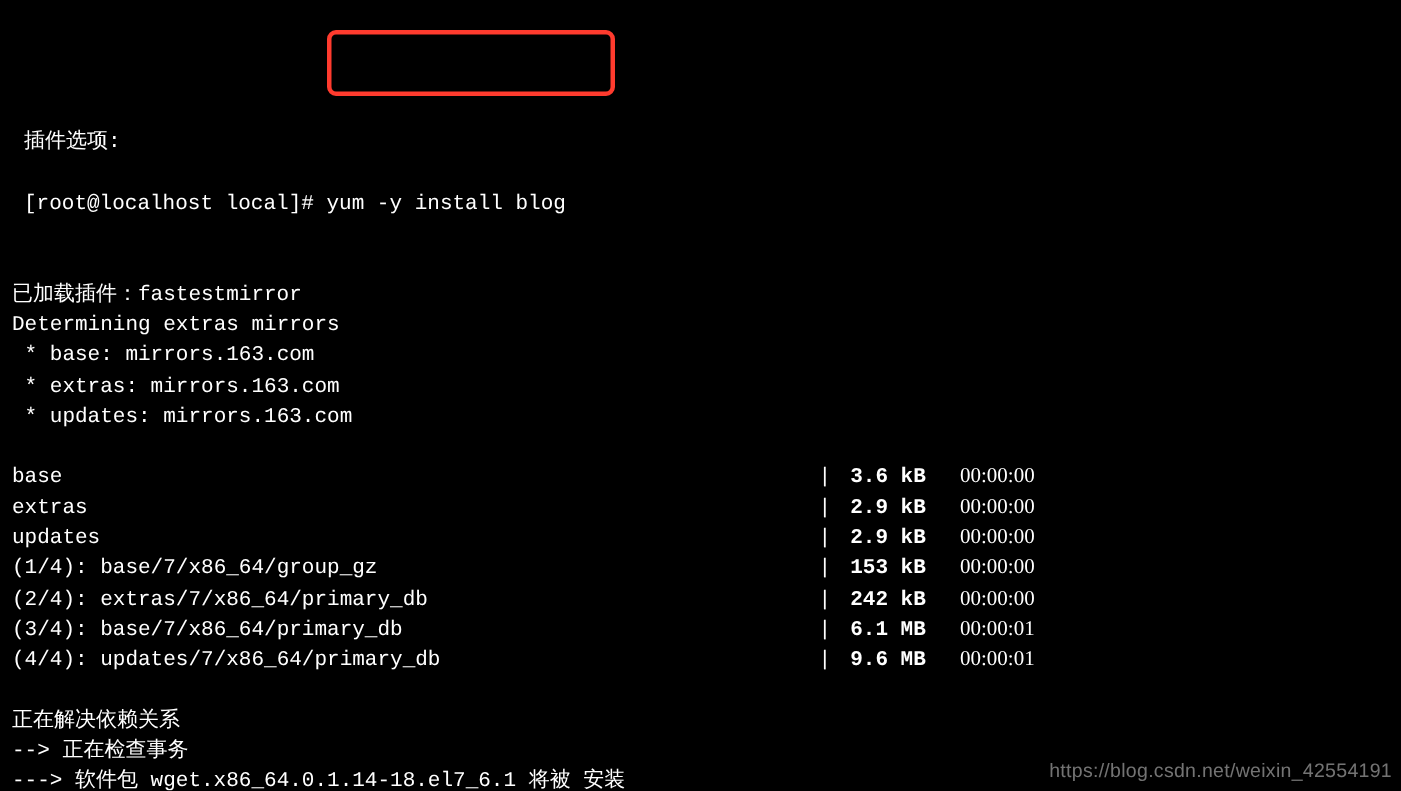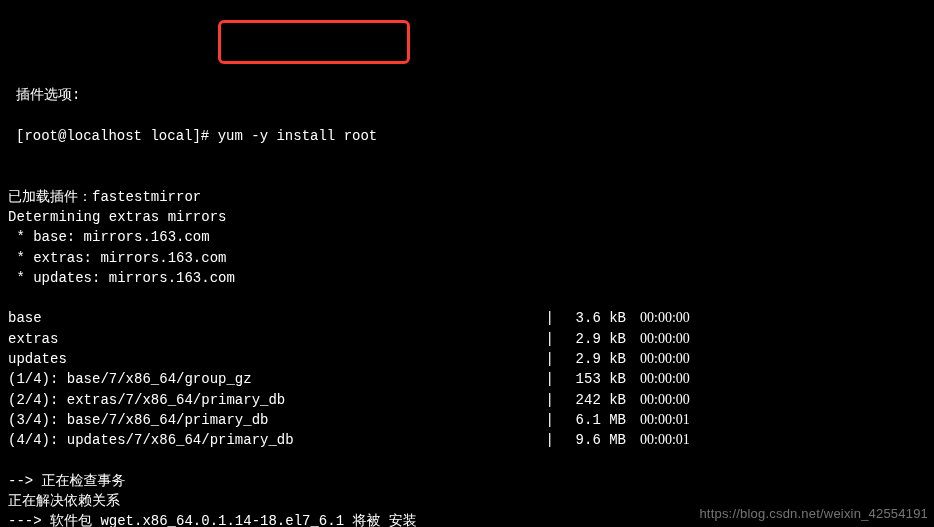--- a/index.html
+++ b/index.html
@@ -20,44 +20,44 @@
     .highlight-box {
       position: absolute;
       border: 3px solid #ff3b2e;
       border-radius: 6px;
       pointer-events: none;
     }
     .repo-row { display: flex; }
     .repo-name { flex: 0 0 auto; }
     .repo-gap { flex: 1 1 auto; }
     .repo-sep { flex: 0 0 auto; padding-right: 4px; }
-    .repo-size { flex: 0 0 68px; text-align: right; }
+    .repo-size { flex: 0 0 68px; text-align: center; font-weight: bold; }
     .repo-time { flex: 0 0 90px; padding-left: 14px; font-family: Liberation Serif, serif; }
     .repo-pad { flex: 0 0 210px; }
     .watermark {
       position: absolute;
       right: 6px;
       bottom: 3px;
       color: rgba(210,210,210,0.55);
       font-family: Arial, sans-serif;
       font-size: 13px;
       letter-spacing: 0.2px;
     }
   </style>
 </head>
 <body>
 
 
 
 <span class="line indent1"><span>插件选项:</span></span>
-<span class="line indent1"><span>[root@localhost local]# </span><span>yum -y install root</span></span>
+<span class="line indent1"><span>[root@localhost local]# </span><span>yum -y install blog</span></span>
 
 <div id="after-cmd"><span class="line">已加载插件：fastestmirror</span><span class="line">Determining extras mirrors</span><span class="line"> * base: mirrors.163.com</span><span class="line"> * extras: mirrors.163.com</span><span class="line"> * updates: mirrors.163.com</span></div>
 <div id="repo-block"><div class="repo-row"><span class="repo-name">base</span><span class="repo-gap"></span><span class="repo-sep">|</span><span class="repo-size">3.6 kB</span><span class="repo-time">00:00:00</span><span class="repo-pad"></span></div><div class="repo-row"><span class="repo-name">extras</span><span class="repo-gap"></span><span class="repo-sep">|</span><span class="repo-size">2.9 kB</span><span class="repo-time">00:00:00</span><span class="repo-pad"></span></div><div class="repo-row"><span class="repo-name">updates</span><span class="repo-gap"></span><span class="repo-sep">|</span><span class="repo-size">2.9 kB</span><span class="repo-time">00:00:00</span><span class="repo-pad"></span></div><div class="repo-row"><span class="repo-name">(1/4): base/7/x86_64/group_gz</span><span class="repo-gap"></span><span class="repo-sep">|</span><span class="repo-size">153 kB</span><span class="repo-time">00:00:00</span><span class="repo-pad"></span></div><div class="repo-row"><span class="repo-name">(2/4): extras/7/x86_64/primary_db</span><span class="repo-gap"></span><span class="repo-sep">|</span><span class="repo-size">242 kB</span><span class="repo-time">00:00:00</span><span class="repo-pad"></span></div><div class="repo-row"><span class="repo-name">(3/4): base/7/x86_64/primary_db</span><span class="repo-gap"></span><span class="repo-sep">|</span><span class="repo-size">6.1 MB</span><span class="repo-time">00:00:01</span><span class="repo-pad"></span></div><div class="repo-row"><span class="repo-name">(4/4): updates/7/x86_64/primary_db</span><span class="repo-gap"></span><span class="repo-sep">|</span><span class="repo-size">9.6 MB</span><span class="repo-time">00:00:01</span><span class="repo-pad"></span></div></div>
-<div id="dep-block"><span class="line">--&gt; 正在检查事务</span><span class="line">正在解决依赖关系</span><span class="line">---&gt; 软件包 wget.x86_64.0.1.14-18.el7_6.1 将被 安装</span></div>
+<div id="dep-block"><span class="line">正在解决依赖关系</span><span class="line">--&gt; 正在检查事务</span><span class="line">---&gt; 软件包 wget.x86_64.0.1.14-18.el7_6.1 将被 安装</span></div>
 
 
 
 
 
 
 
 <div class="highlight-box" style="top:20px;left:218px;width:192px;height:44px;"></div>
 
 <div class="watermark">https://blog.csdn.net/weixin_42554191</div>

